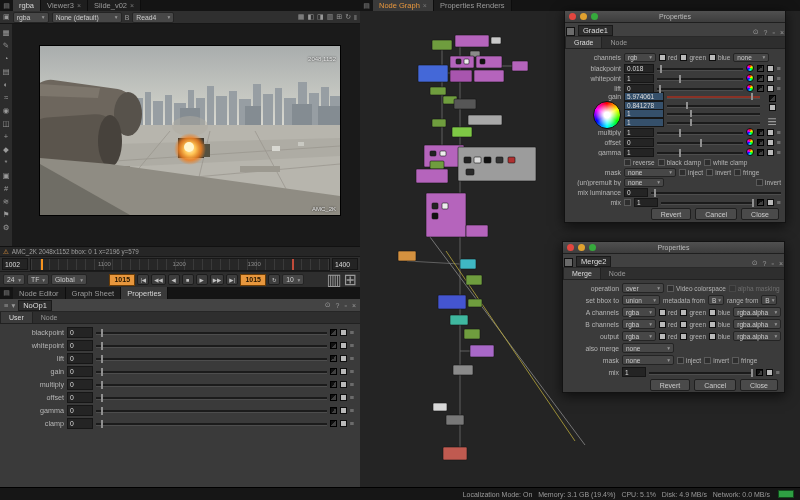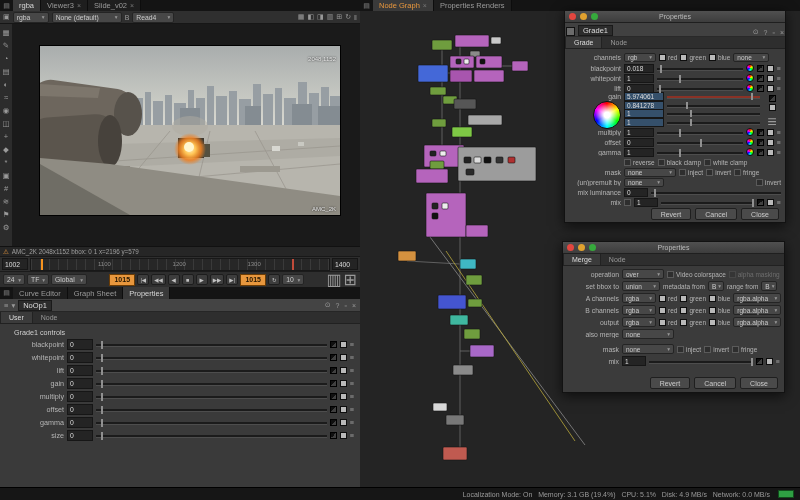--- a/index.html
+++ b/index.html
@@ -299,21 +299,21 @@
           <span>10</span>
           <span class="caret">▾</span>
         </div>
         <span class="spacer"></span>
         <span class="icon">▥</span>
         <span class="icon">⊞</span>
       </div>
     <div id="bottom-tabbar" class="tabbar">
         <div class="menu-sq">▤</div>
         <div class="tab">
-          <span>Curve Editor</span>
+          <span>Node Editor</span>
         </div>
         <div class="tab">
           <span>Graph Sheet</span>
         </div>
         <div class="tab active">
           <span>Properties</span>
         </div>
       </div>
     <div id="noop-panel">
         <div id="noop-header">
@@ -324,21 +324,20 @@
           <span class="hic">⊙</span>
           <span class="hic">?</span>
           <span class="hic">▫</span>
           <span class="hic">×</span>
         </div>
         <div class="wtabs">
           <div class="wtab active">User</div>
           <div class="wtab">Node</div>
         </div>
         <div id="noop-body">
-          <div class="section-label">Grade1 controls</div>
           <div class="row">
             <div class="rlabel">blackpoint</div>
             <div class="valbox">0</div>
             <div class="sliderbar">
               <div class="tick" style="left: 2%;"></div>
             </div>
             <div class="swatch"></div>
             <div class="chk"></div>
             <span class="icon">≡</span>
           </div>
@@ -396,21 +395,21 @@
             <div class="rlabel">gamma</div>
             <div class="valbox">0</div>
             <div class="sliderbar">
               <div class="tick" style="left: 2%;"></div>
             </div>
             <div class="swatch"></div>
             <div class="chk"></div>
             <span class="icon">≡</span>
           </div>
           <div class="row">
-            <div class="rlabel">size</div>
+            <div class="rlabel">clamp</div>
             <div class="valbox">0</div>
             <div class="sliderbar">
               <div class="tick" style="left: 2%;"></div>
             </div>
             <div class="swatch"></div>
             <div class="chk"></div>
             <span class="icon">≡</span>
           </div>
         </div>
       </div>
@@ -705,20 +704,29 @@
         </div>
       </div>
     </div>
   <div id="merge-window" class="window">
       <div class="titlebar">
         <span class="mac" style="background: rgb(226, 70, 63);"></span>
         <span class="mac" style="background: rgb(224, 161, 47);"></span>
         <span class="mac" style="background: rgb(54, 169, 60);"></span>
         <span class="title">Properties</span>
       </div>
+      <div class="nodehdr">
+        <span class="nswatch"></span>
+        <div class="namefield">Merge2</div>
+        <span class="spacer"></span>
+        <span class="hic">⊙</span>
+        <span class="hic">?</span>
+        <span class="hic">▫</span>
+        <span class="hic">×</span>
+      </div>
       <div class="wtabs">
         <div class="wtab active">Merge</div>
         <div class="wtab">Node</div>
       </div>
       <div class="wbody" id="merge-body">
         <div class="row">
           <div class="rlabel">operation</div>
           <div class="dd" style="width: 42px;">
             <span>over</span>
             <span class="caret">▾</span>

